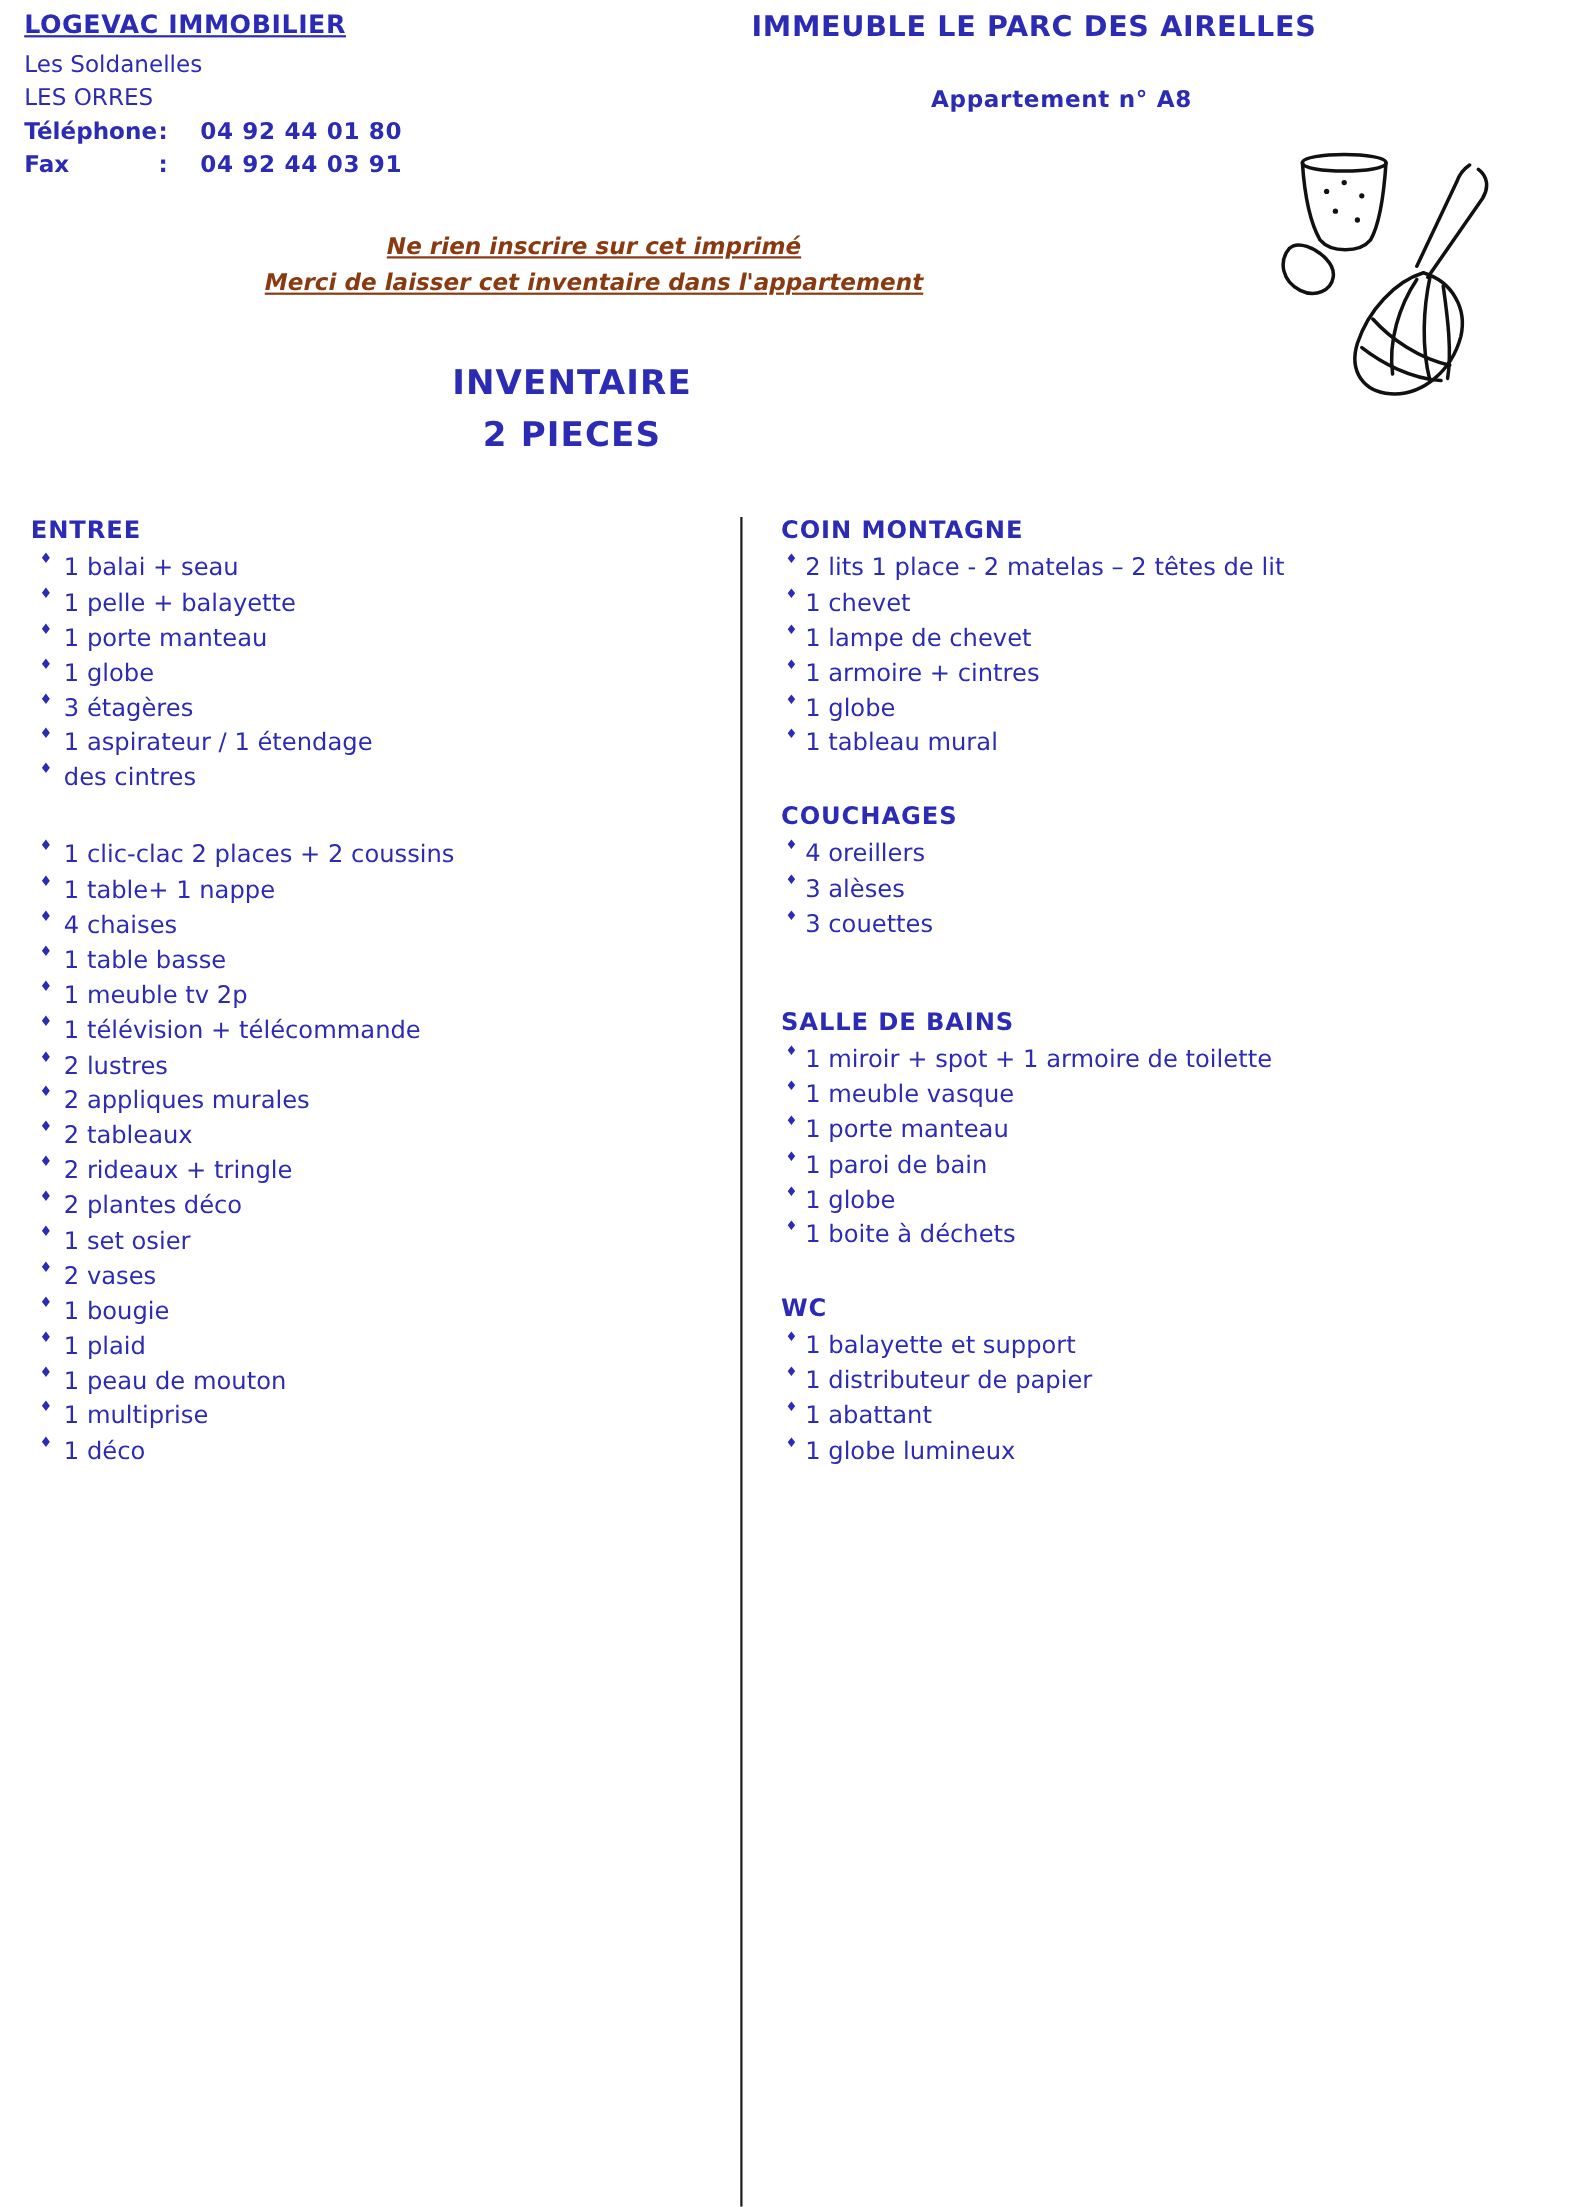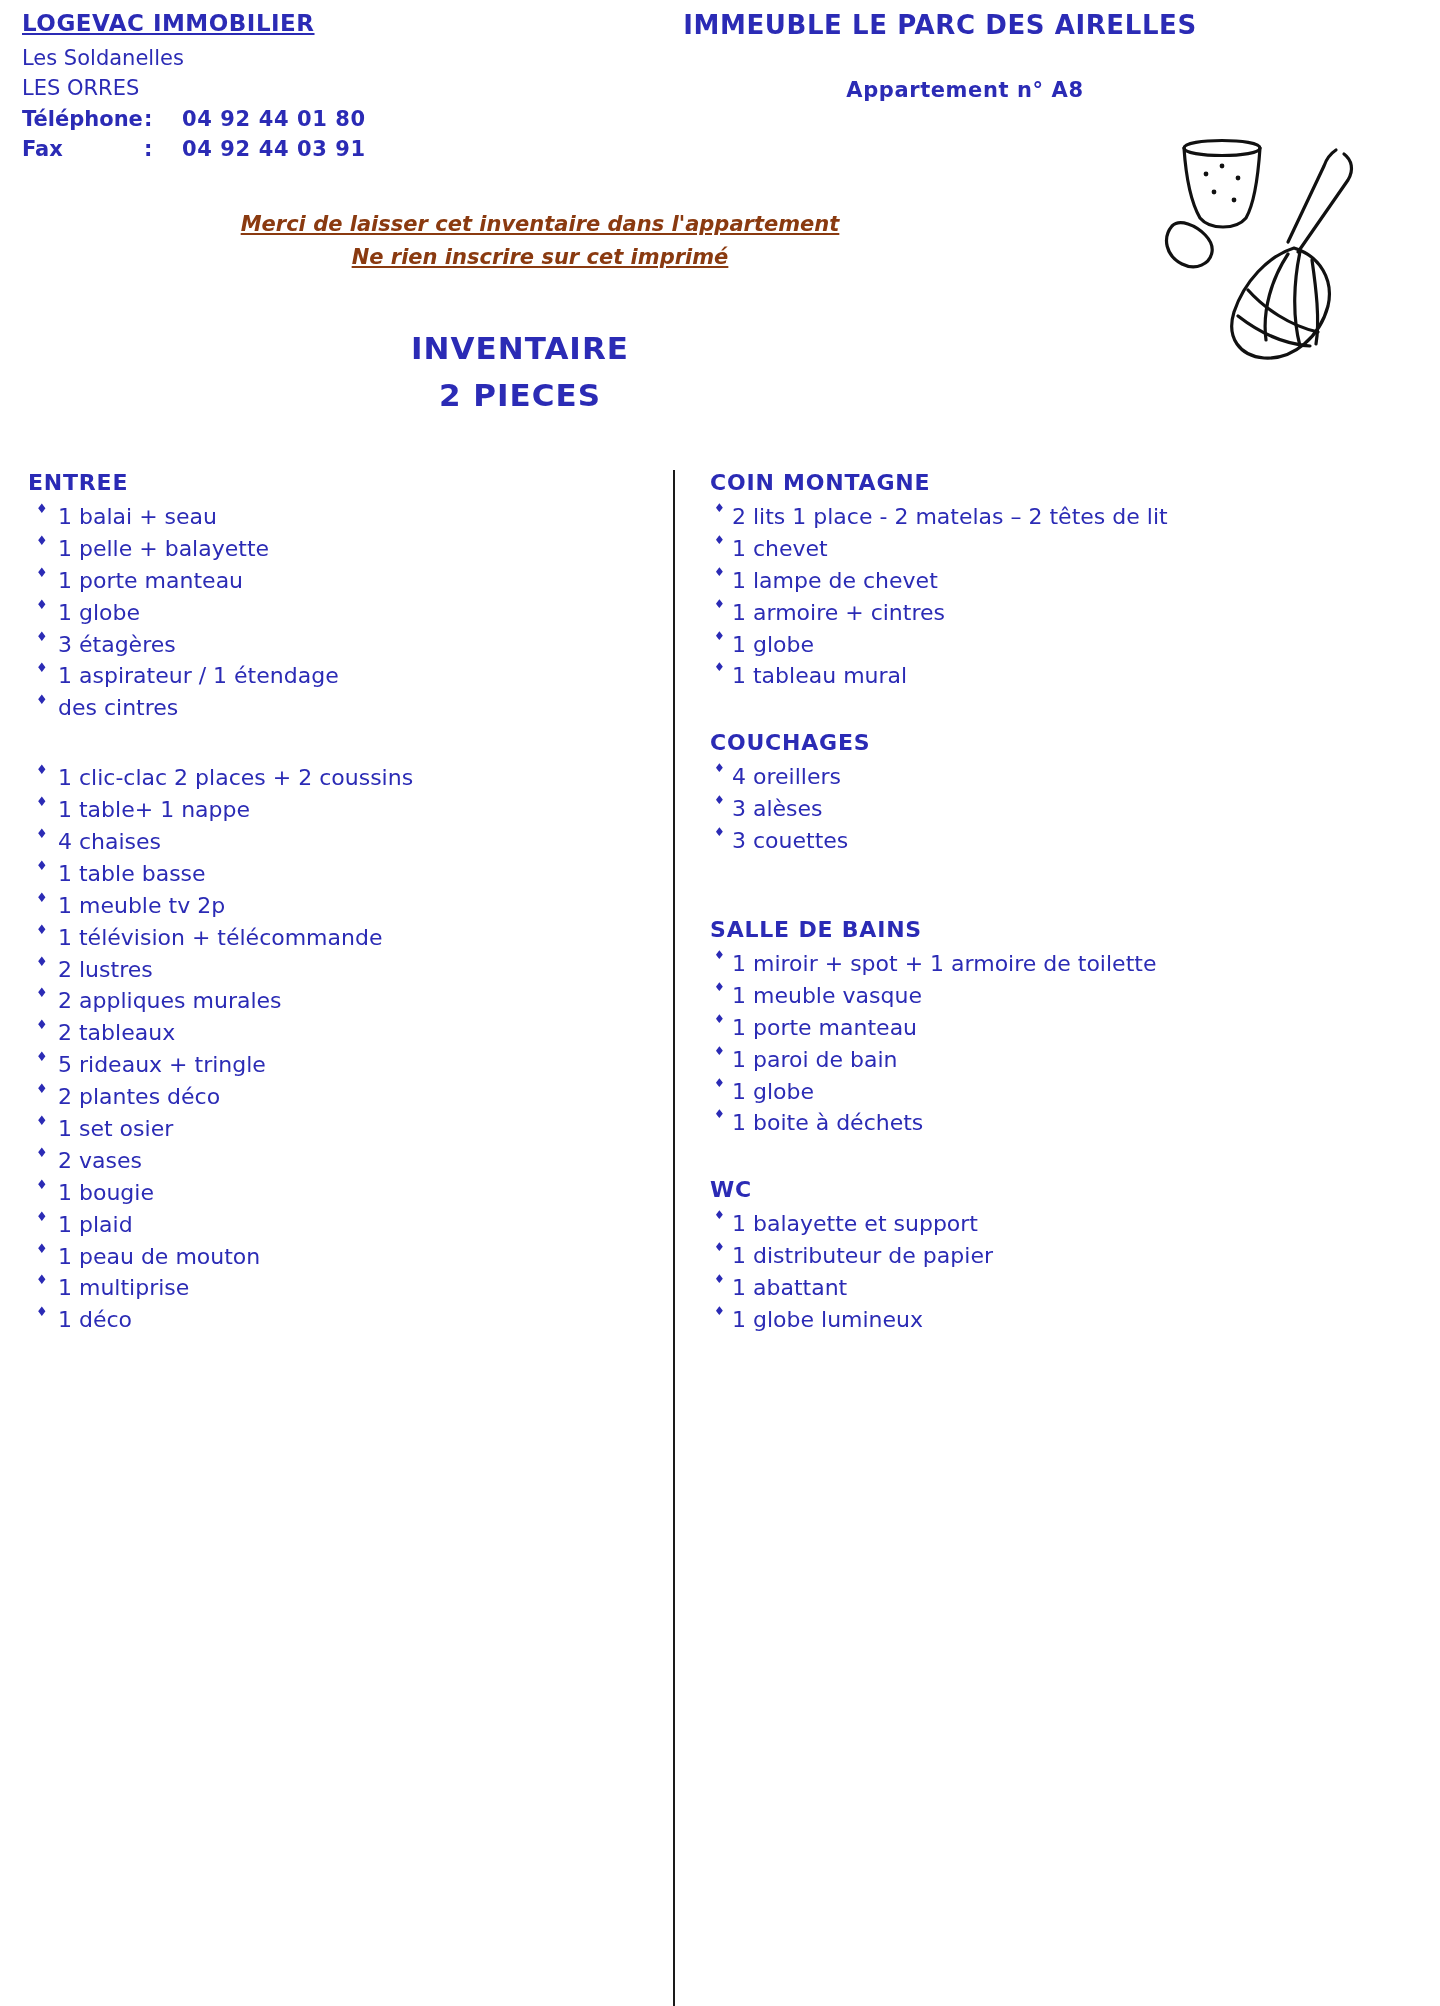--- a/index.html
+++ b/index.html
@@ -229,22 +229,22 @@
         <path d="M140,124 C124,148 114,180 118,210"></path>
         <path d="M152,122 C146,150 144,186 152,216"></path>
         <path d="M164,130 C168,158 172,190 168,214"></path>
         <path d="M100,160 C116,178 142,196 170,202"></path>
         <path d="M90,186 C108,200 134,214 162,216"></path>
       </g>
     </svg>
   </div>
 
   <div class="notice">
+    <div>Ne rien inscrire sur cet imprimé</div>
     <div>Merci de laisser cet inventaire dans l'appartement</div>
-    <div>Ne rien inscrire sur cet imprimé</div>
   </div>
 
   <div class="title-block">
     <div class="t1">INVENTAIRE</div>
     <div class="t2">2 PIECES</div>
   </div>
 
   <div class="columns">
     <div class="divider"></div>
 
@@ -269,21 +269,21 @@
         <ul class="items">
           <li>1 clic-clac 2 places + 2 coussins</li>
           <li>1 table+ 1 nappe</li>
           <li>4 chaises</li>
           <li>1 table basse</li>
           <li>1 meuble tv 2p</li>
           <li>1 télévision + télécommande</li>
           <li>2 lustres</li>
           <li>2 appliques murales</li>
           <li>2 tableaux</li>
-          <li>5 rideaux + tringle</li>
+          <li>2 rideaux + tringle</li>
           <li>2 plantes déco</li>
           <li>1 set osier</li>
           <li>2 vases</li>
           <li>1 bougie</li>
           <li>1 plaid</li>
           <li>1 peau de mouton</li>
           <li>1 multiprise</li>
           <li>1 déco</li>
         </ul>
       </div>

